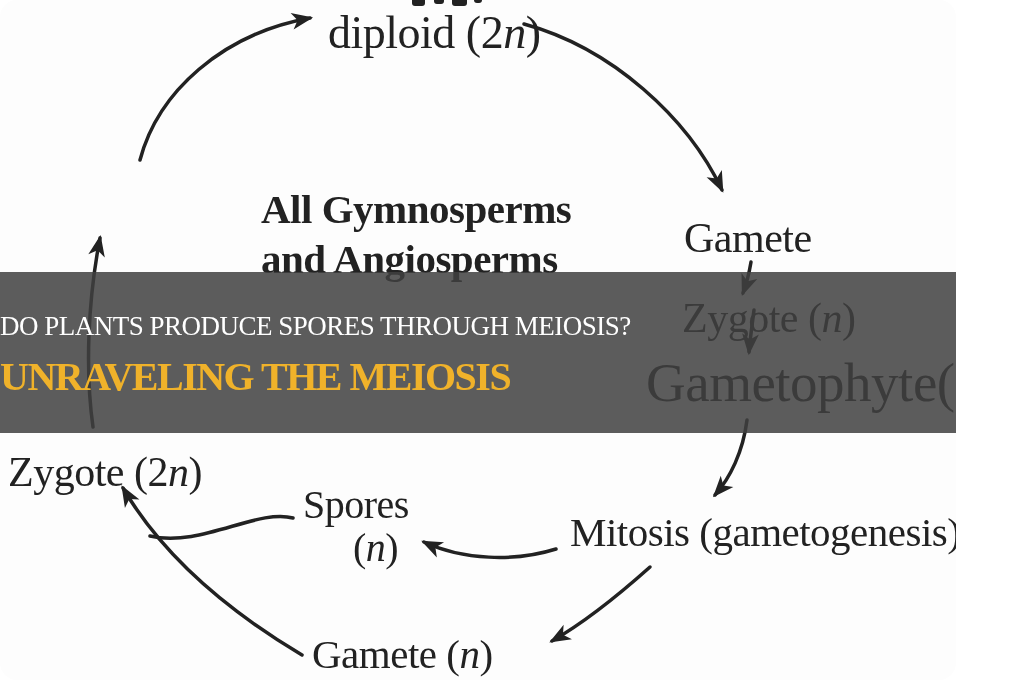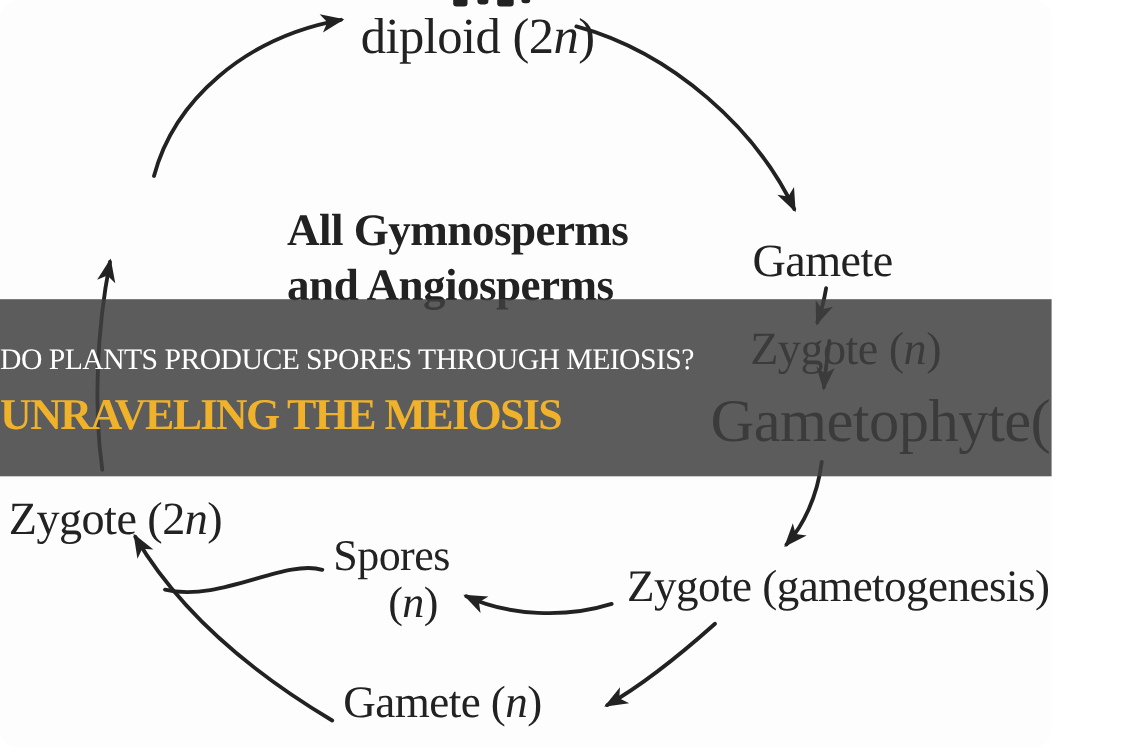--- a/index.html
+++ b/index.html
@@ -34,21 +34,21 @@
     left:261px;top:184px;font-size:41px;font-weight:700;
     line-height:1.22;letter-spacing:-0.5px;
   }
   .lbl-meiosis{left:684px;top:217px;font-size:42px;}
   .lbl-spores{left:682px;top:297px;font-size:42px;}
   .lbl-gametophyte{left:646px;top:355px;font-size:55px;}
   .lbl-zygote{left:8px;top:414px;font-size:42px;margin-top:37px;}
   .lbl-gamete-mid{left:303px;top:483px;font-size:40px;line-height:1.08;}
   .lbl-gamete-mid .ln2{text-align:center;width:145px;}
   .lbl-mitosis-g{left:570px;top:512px;font-size:41px;}
-  .lbl-gamete-bottom{left:312px;top:618px;font-size:41px;}
+  .lbl-gamete-bottom{left:312px;top:634px;font-size:41px;}
   .banner{
     position:absolute;left:0;top:272px;width:1024px;height:161px;
     z-index:3;
     background:var(--banner-bg);
     display:flex;flex-direction:column;align-items:flex-start;justify-content:center;
     gap:11px;padding-top:6px;box-sizing:border-box;
   }
   .banner .line1{
     color:var(--banner-line1);
     font-size:27px;letter-spacing:-0.5px;font-weight:400;
@@ -115,21 +115,21 @@
     <span>Zygote (2</span><i>n</i><span>)</span>
   </div>
 
   <div class="label lbl-gamete-mid">
     <div class="ln1">Spores</div>
     <div class="ln2">
       <span>(</span><i>n</i><span>)</span>
     </div>
   </div>
 
-  <div class="label lbl-mitosis-g">Zygote (gametogenesis)</div>
+  <div class="label lbl-mitosis-g">Mitosis (gametogenesis)</div>
 
   <div class="label lbl-gamete-bottom">
     <span>Gamete (</span><i>n</i><span>)</span>
   </div>
 
   <div class="banner">
     <div class="line1">DO PLANTS PRODUCE SPORES THROUGH MEIOSIS?</div>
     <div class="line2">UNRAVELING THE MEIOSIS</div>
   </div>
 

